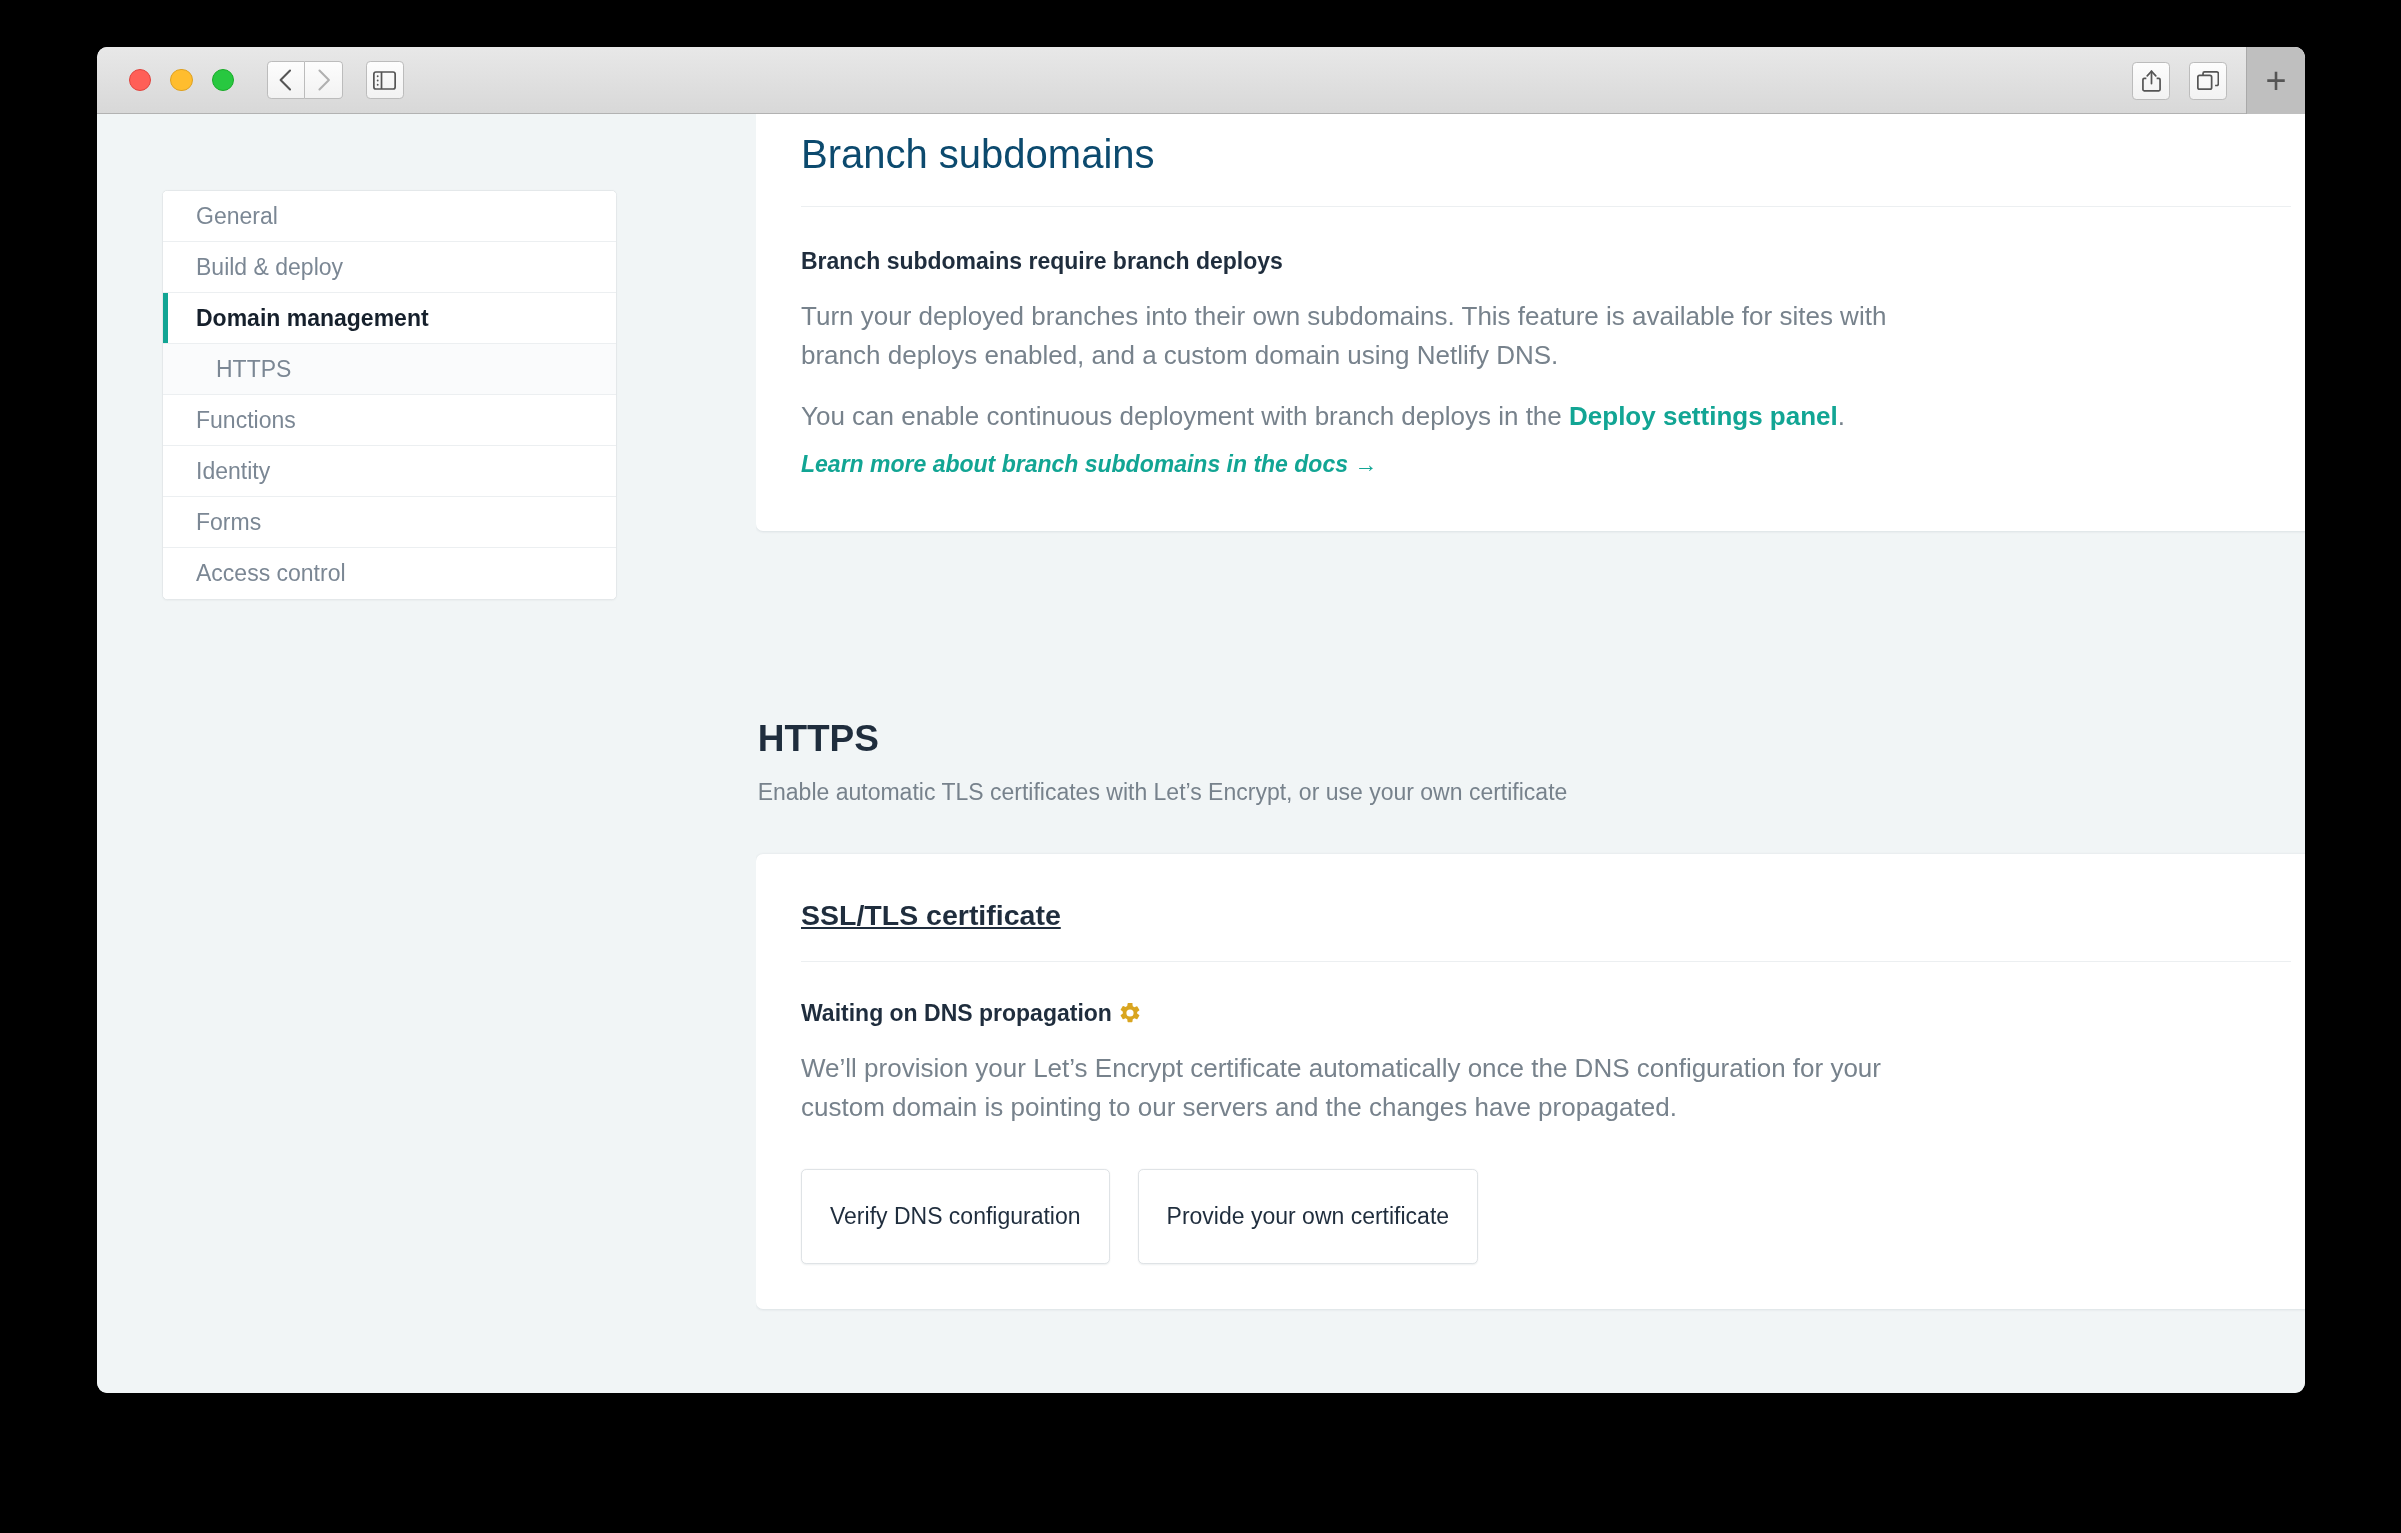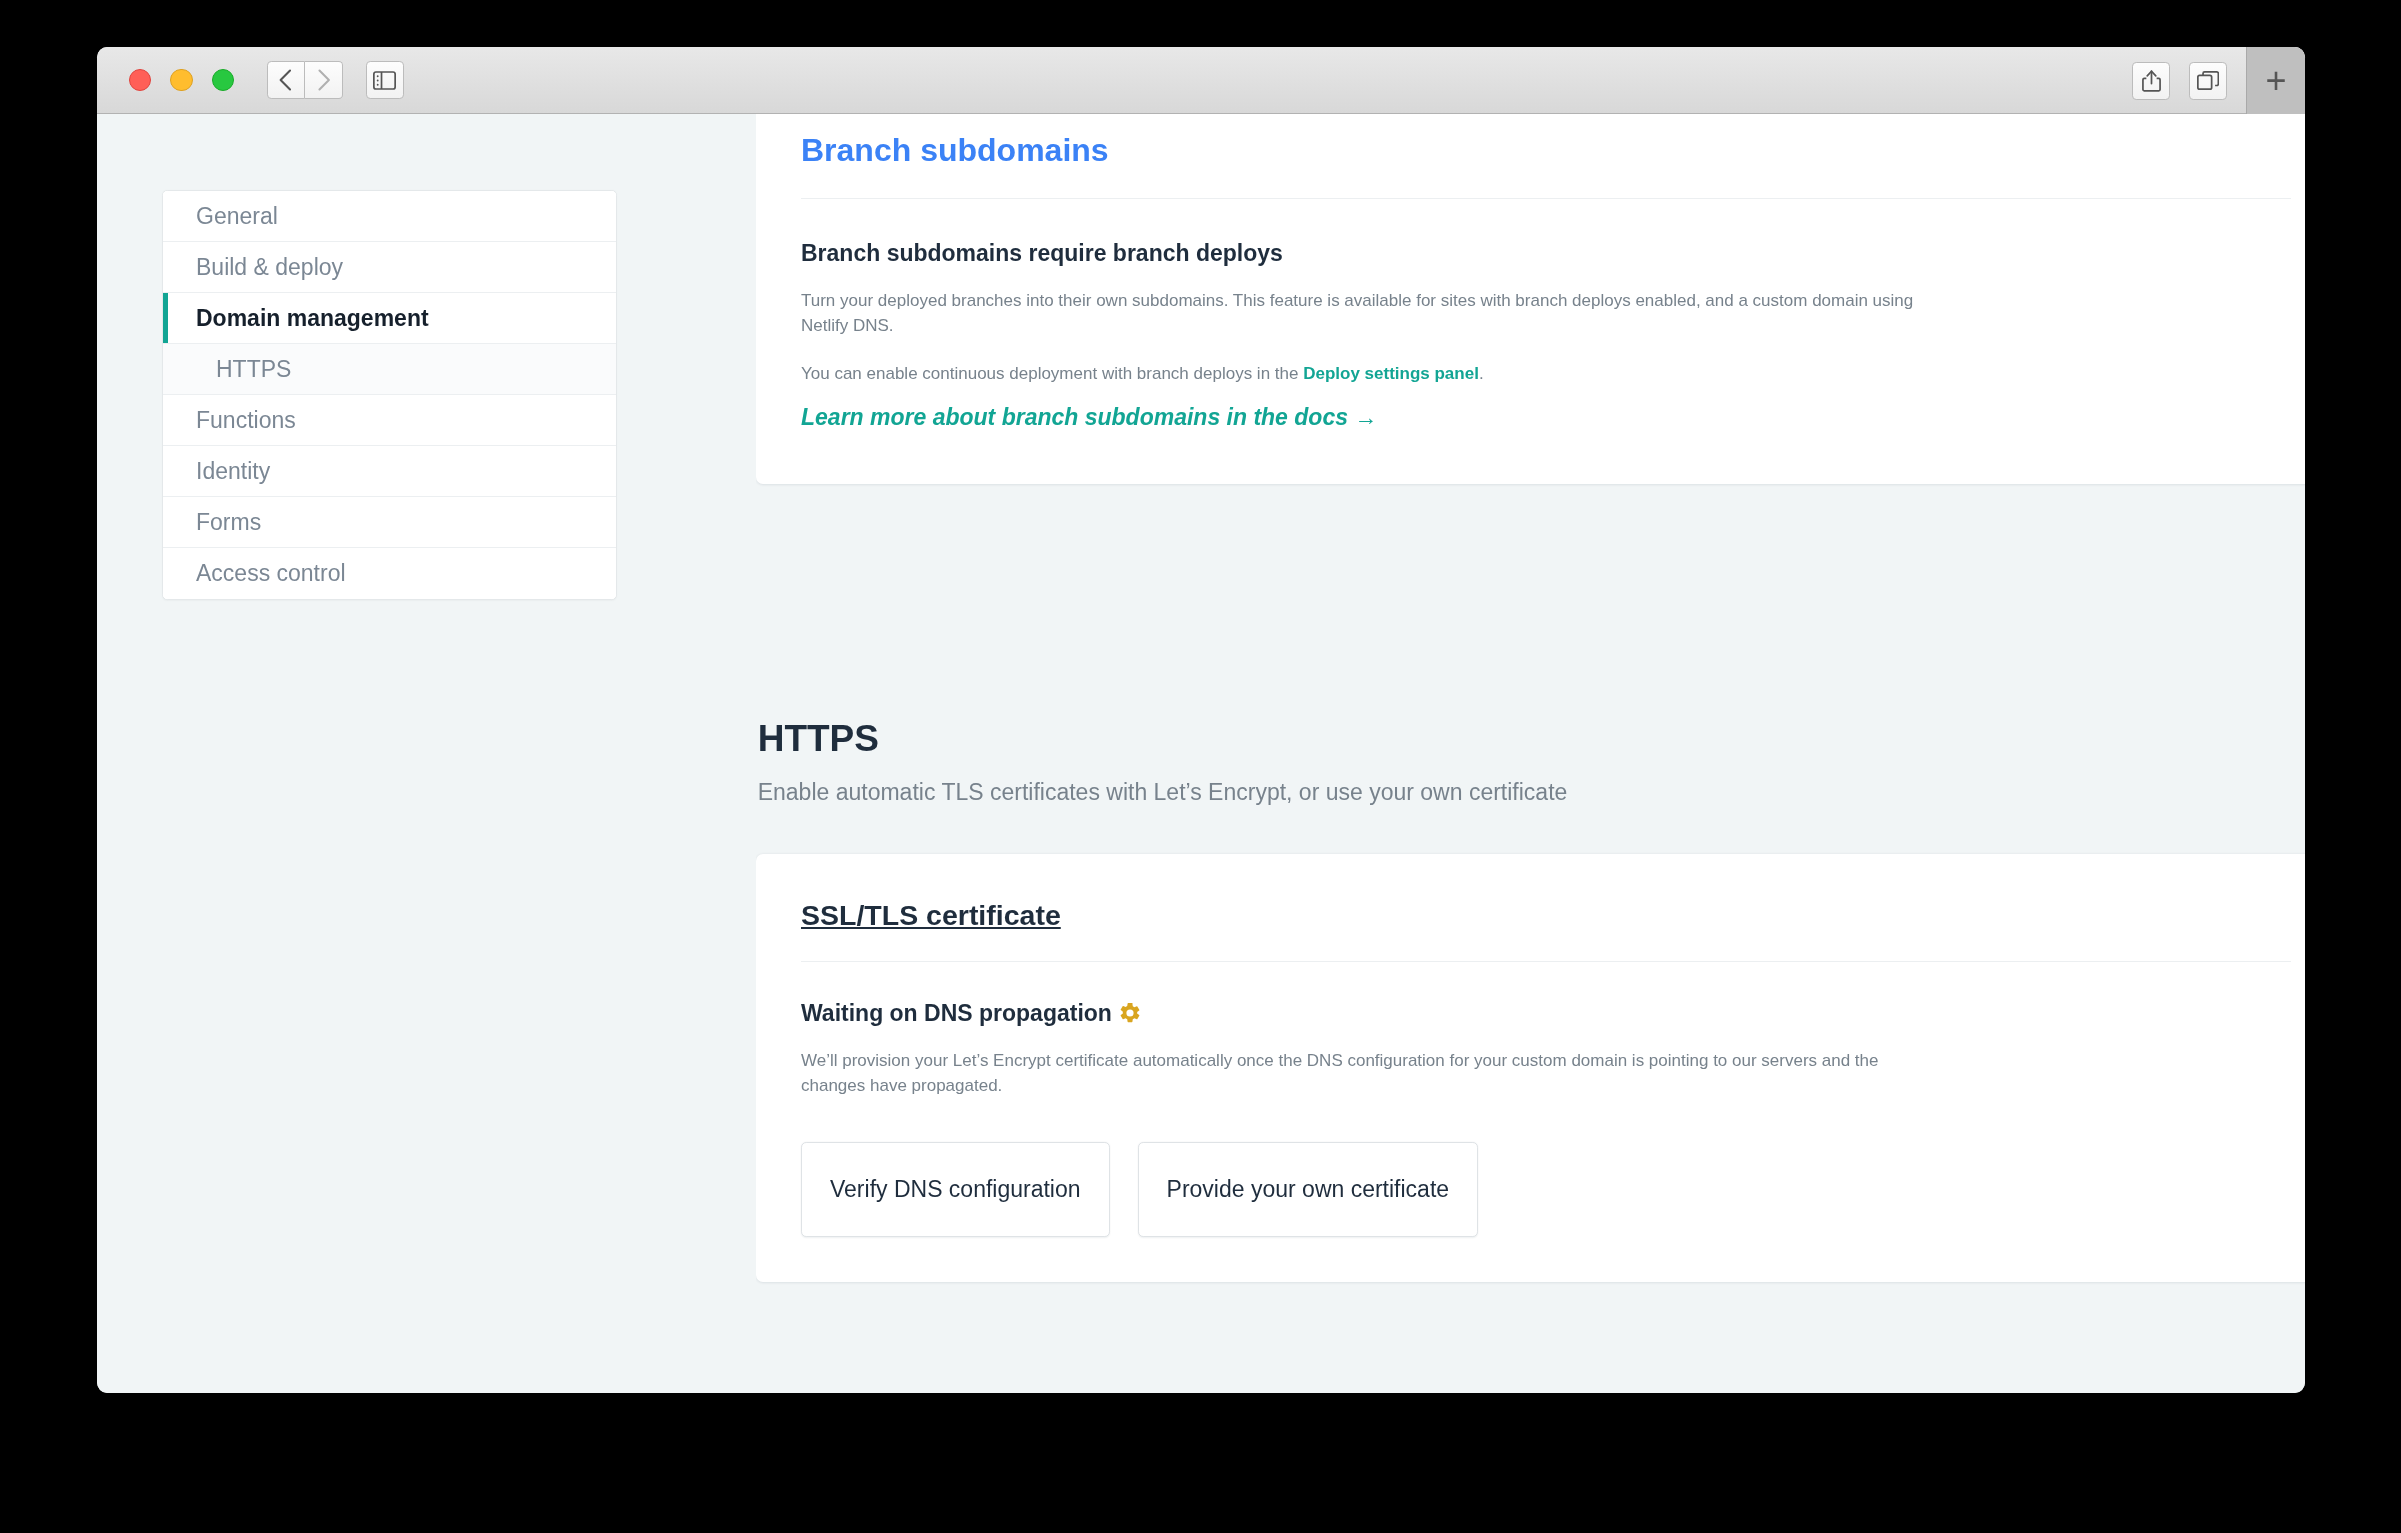--- a/index.html
+++ b/index.html
@@ -147,35 +147,35 @@
 
   
   .card-top {
     position: absolute;
     left: 0; top: -35px;
     width: 1580px;
     padding: 0 45px 53px;
     border-radius: 0 0 7px 7px;
   }
   .card-top h2 {
-    font-size: 32px;
-    font-weight: bold;
-    color: #3b82f6;
+    font-size: 40px;
+    font-weight: normal;
+    color: #0c4a6e;
     padding-top: 53px;
     padding-bottom: 29px;
   }
   .hr {
     height: 0.9px; background: #eceff1; margin-bottom: 41px;
   }
   .sub-head {
     font-size: 23px; font-weight: bold; color: #1f2d3d;
     margin-bottom: 22.4px;
   }
   .para {
-    font-size: 17px; line-height: 1.47; color: #77828c;
+    font-size: 26px; line-height: 1.47; color: #77828c;
     max-width: 1130px;
     margin-bottom: 23px;
   }
   .para:last-of-type { margin-bottom: 0; }
   a.tlink { color: #12a594; text-decoration: none; font-weight: bold; }
   .doc-link {
     display: inline-block;
     margin-top: 16.4px;
     font-size: 23px; font-weight: bold;
     color: #12a594; text-decoration: none; font-style: italic;

